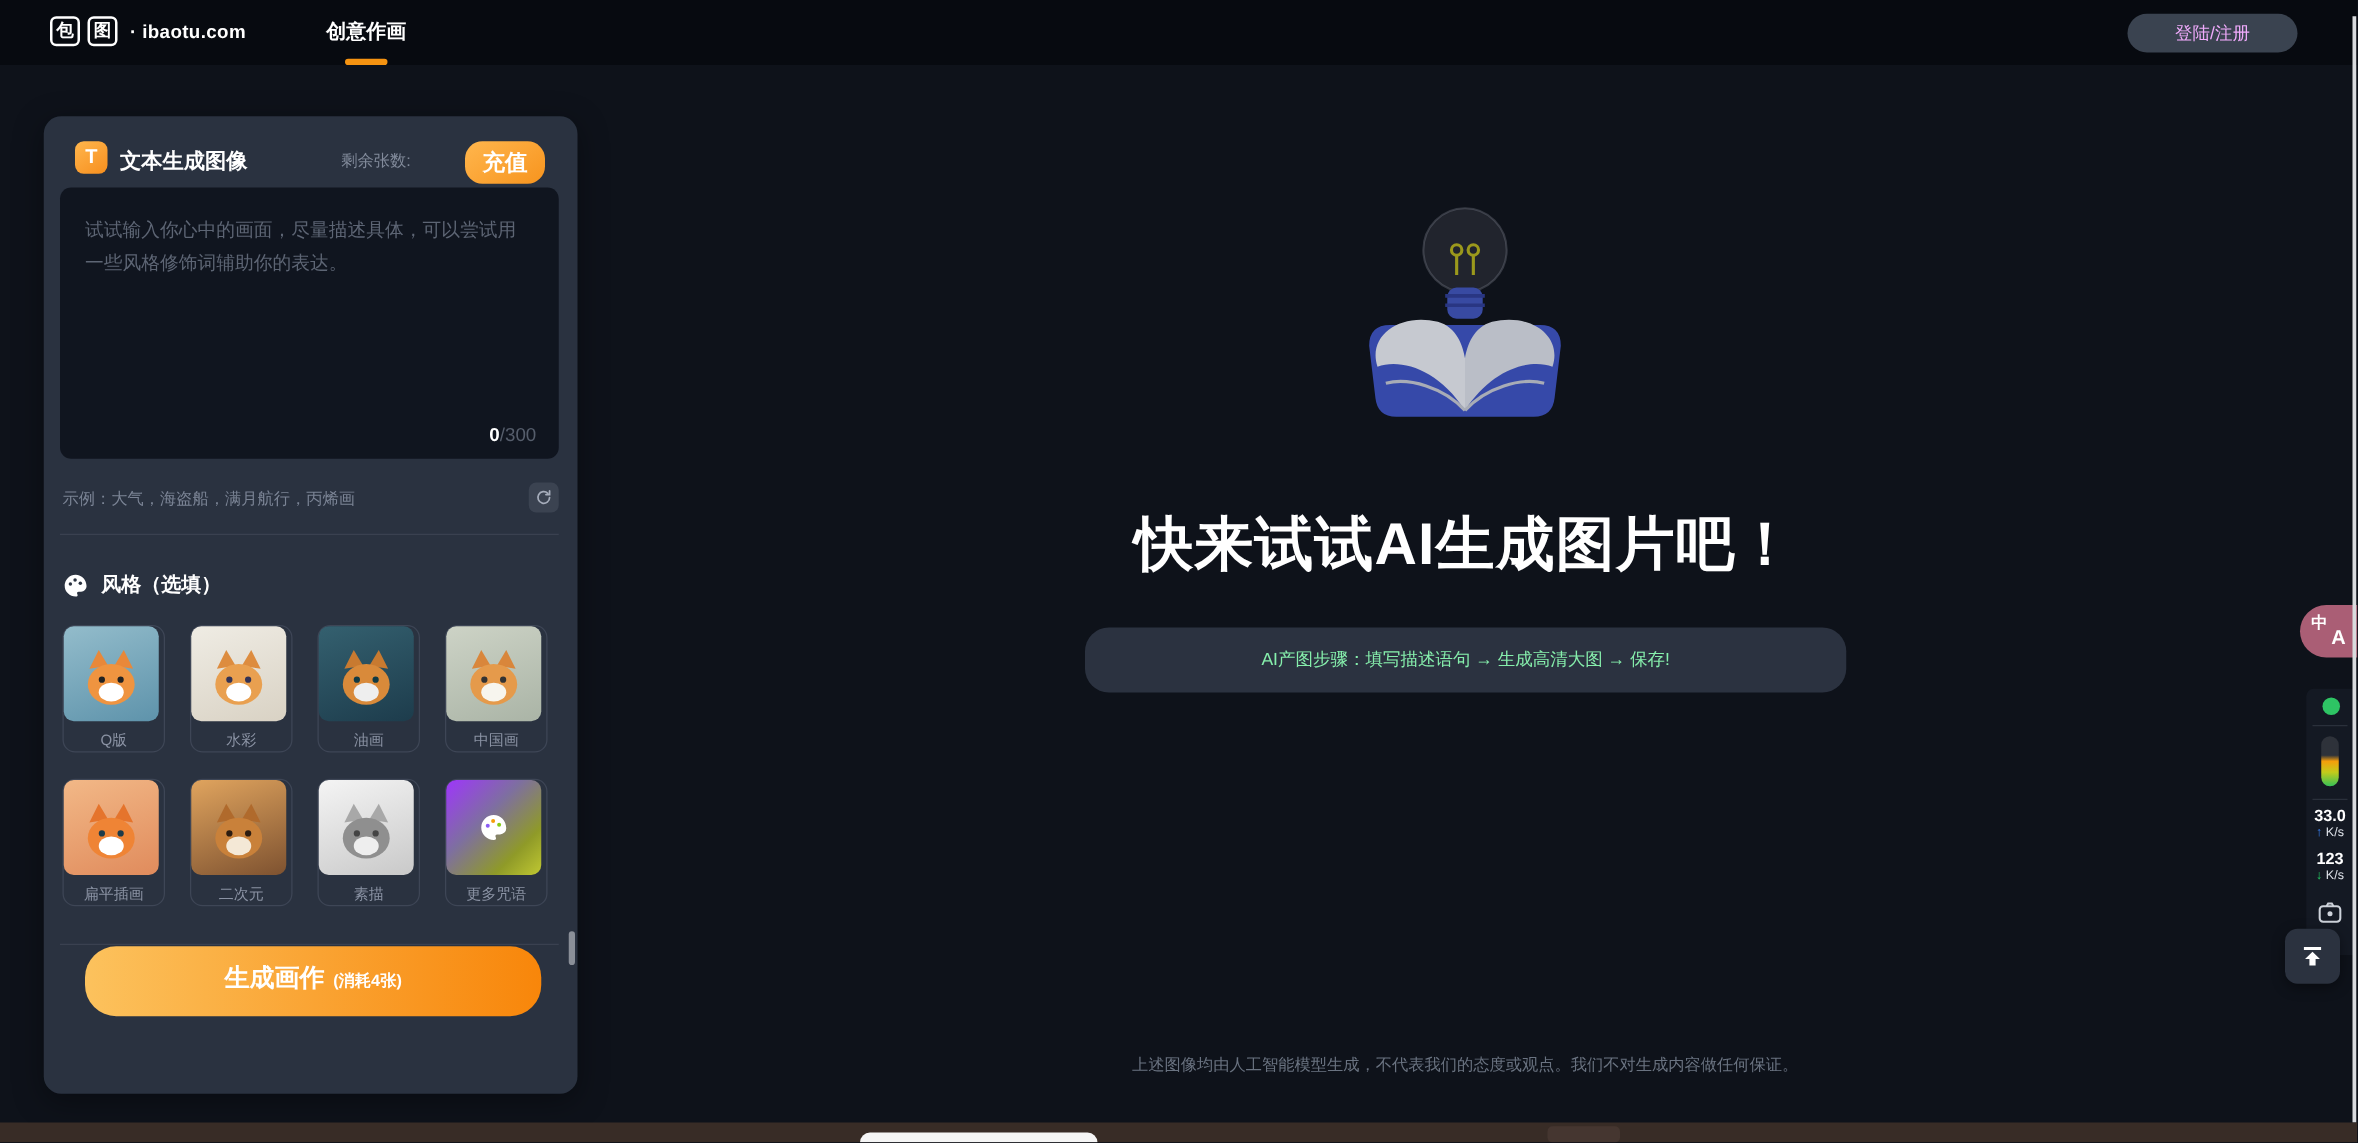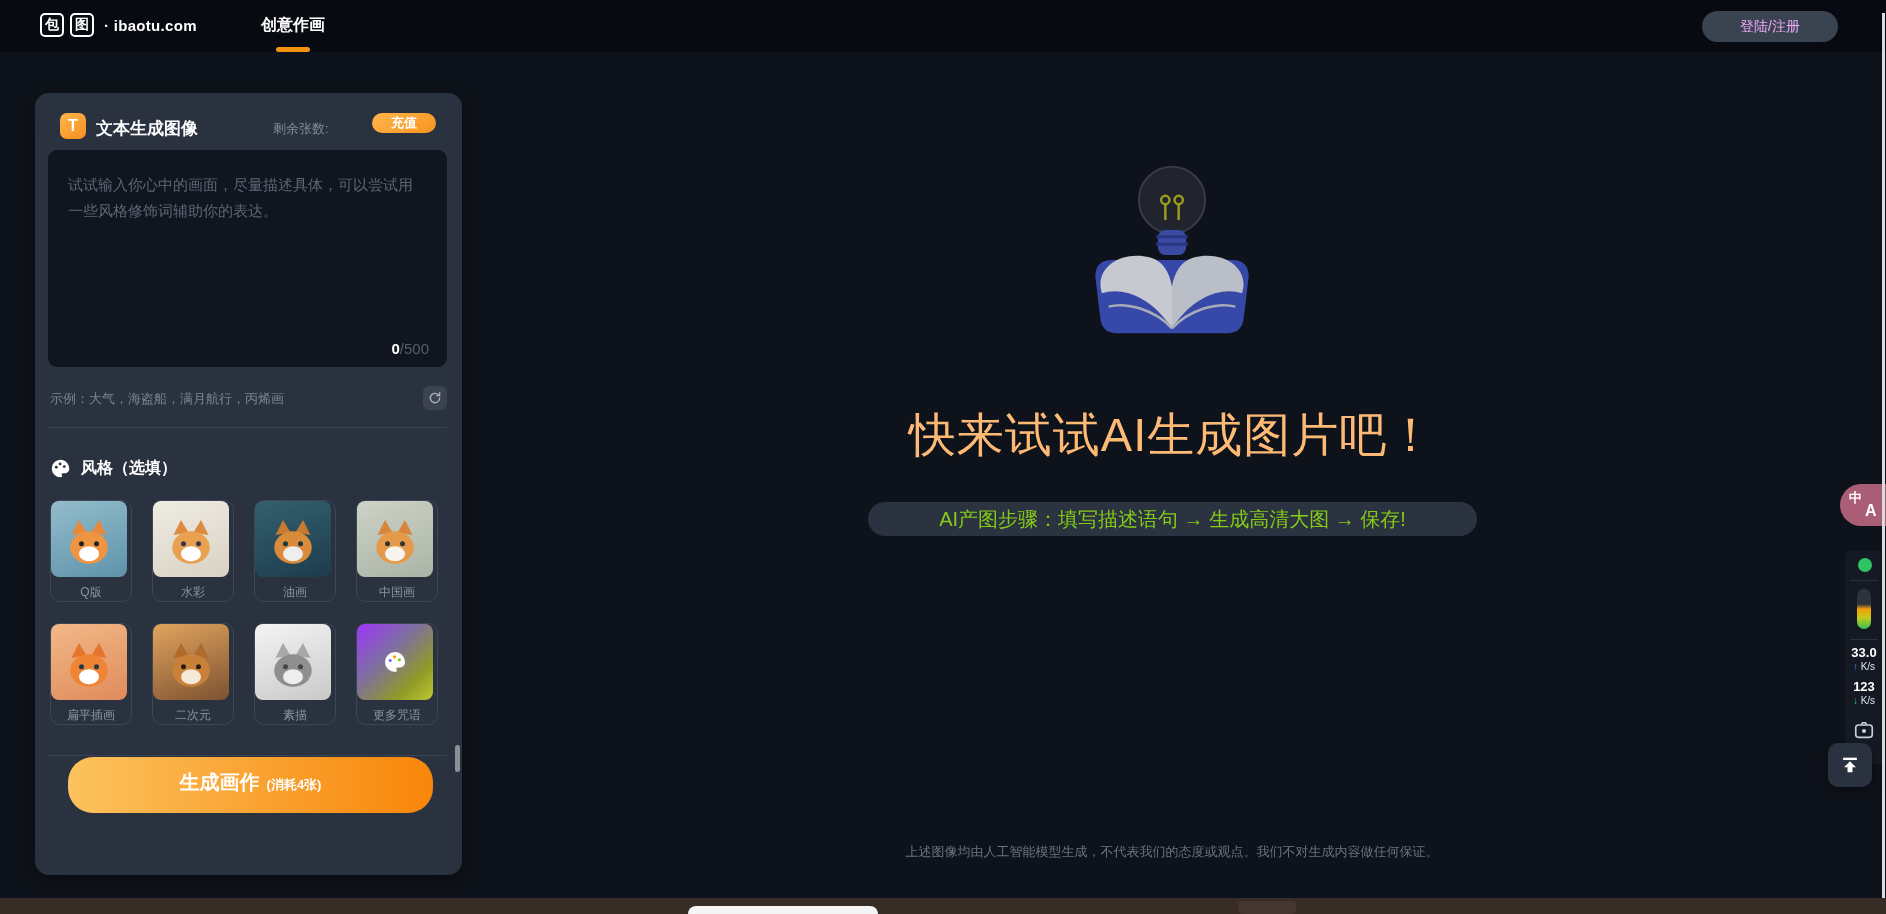--- a/index.html
+++ b/index.html
@@ -20,22 +20,22 @@
                background:#3a4350; color:#f0abfc; font-size:14px; display:flex; align-items:center; justify-content:center; cursor:pointer; }
 
   
   .sidebar { position:absolute; left:35px; top:93px; width:427px; height:782px; background:#2a3240;
              border-radius:14px; box-shadow:0 6px 24px rgba(0,0,0,.35); }
   .panel-t { position:absolute; left:25px; top:20px; width:26px; height:26px; border-radius:7px;
              background:linear-gradient(145deg,#ffb64d,#f78f1e); color:#fff; font-weight:bold; font-size:16px;
              display:flex; align-items:center; justify-content:center; }
   .panel-title { position:absolute; left:61px; top:24px; color:#fff; font-size:17px; font-weight:bold; }
   .remaining { position:absolute; left:238px; top:27px; color:#828b9b; font-size:13px; }
-  .recharge { position:absolute; left:337px; top:20px; width:64px; height:20px; border-radius:14px;
-              background:linear-gradient(145deg,#ffb64d,#f7941e); color:#fff; font-size:13px; font-weight:bold;
+  .recharge { position:absolute; left:337px; top:20px; width:64px; height:34px; border-radius:14px;
+              background:linear-gradient(145deg,#ffb64d,#f7941e); color:#fff; font-size:18px; font-weight:bold;
               display:flex; align-items:center; justify-content:center; cursor:pointer; }
 
   .prompt-wrap { position:absolute; left:13px; top:57px; width:399px; height:217px; }
   .prompt { width:100%; height:100%; background:#10151f; border:none; outline:none; resize:none;
             border-radius:9px; padding:22px 20px; color:#d0d4dc; font-size:15px; line-height:1.75;
             font-family:"Liberation Sans","DejaVu Sans",sans-serif; }
   .prompt::placeholder { color:#5d6574; }
   .counter { position:absolute; right:18px; bottom:10px; font-size:15px; color:#565e6c; }
   .counter b { color:#fff; }
 
@@ -82,23 +82,23 @@
             padding-left:30px; gap:14px; cursor:pointer; box-shadow:0 4px 14px rgba(247,148,30,.35); }
   .banner:before { content:""; position:absolute; left:-9px; top:24px; border-top:7px solid transparent;
                    border-bottom:7px solid transparent; border-right:10px solid #fb9b2a; }
   .banner-text { color:#fff; font-size:19px; font-weight:bold; text-shadow:0 1px 2px rgba(180,80,0,.4); }
   .banner-chev { color:#fff; font-size:21px; font-weight:bold; }
 
   
   .main-area { position:absolute; left:490px; top:52px; width:1364px; height:846px; }
   .illustration { position:absolute; left:582px; top:88px; width:200px; height:215px; opacity:.92; }
   .empty-title { position:absolute; left:0; top:352px; width:100%; text-align:center;
-                 color:#fdba74; font-size:47px; letter-spacing:1px; }
-  .steps-pill { position:absolute; left:378px; top:450px; width:609px; height:34px; border-radius:19px;
-                background:#2b3240; color:#84cc16; font-size:20px; display:flex; align-items:center; justify-content:center; }
+                 color:#ffffff; font-size:47px; letter-spacing:1px;font-weight:bold; }
+  .steps-pill { position:absolute; left:378px; top:450px; width:609px; height:52px; border-radius:19px;
+                background:#2b3240; color:#86efac; font-size:14px; display:flex; align-items:center; justify-content:center; }
   .disclaimer { position:absolute; left:0; top:791px; width:100%; text-align:center; color:#6a7381; font-size:13px; }
 
   
   .translate-pill { position:absolute; left:1840px; top:484px; width:46px; height:42px;
                     border-radius:21px 0 0 21px; background:#aa5e75; cursor:pointer; }
   .translate-pill .zh { position:absolute; left:9px; top:5px; color:#fff; font-size:13px; font-weight:bold; }
   .translate-pill .en { position:absolute; left:25px; top:18px; color:#fff; font-size:16px; font-weight:bold; }
   .widget-strip { position:absolute; left:1845px; top:527px; width:38px; height:213px;
                   background:#141923; border-radius:6px 0 0 6px;margin-top:24px; }
   .w-dot { position:absolute; left:13px; top:7px; width:14px; height:14px; border-radius:50%; background:#2ec464; }
@@ -145,21 +145,21 @@
   <div class="sidebar">
     <div class="panel-t">
         <span>T</span>
       </div>
     <div class="panel-title">文本生成图像</div>
     <div class="remaining">剩余张数:</div>
     <div class="recharge">充值</div>
 
     <div class="prompt-wrap">
       <textarea class="prompt" placeholder="试试输入你心中的画面，尽量描述具体，可以尝试用一些风格修饰词辅助你的表达。" style=""></textarea>
-      <div class="counter"><b>0</b><span>/500</span></div>
+      <div class="counter"><b>0</b><span>/300</span></div>
     </div>
 
     <div class="example-row">
       <span class="example-text">示例：大气，海盗船，满月航行，丙烯画</span>
       <div class="refresh-btn">
         <svg width="14" height="14" viewBox="0 0 24 24" fill="none" stroke="#a6adbb" stroke-width="2.4" stroke-linecap="round">
           <path d="M20 12a8 8 0 1 1-2.4-5.7"></path>
             <path d="M20 3v5h-5"></path>
         </svg>
       </div>

